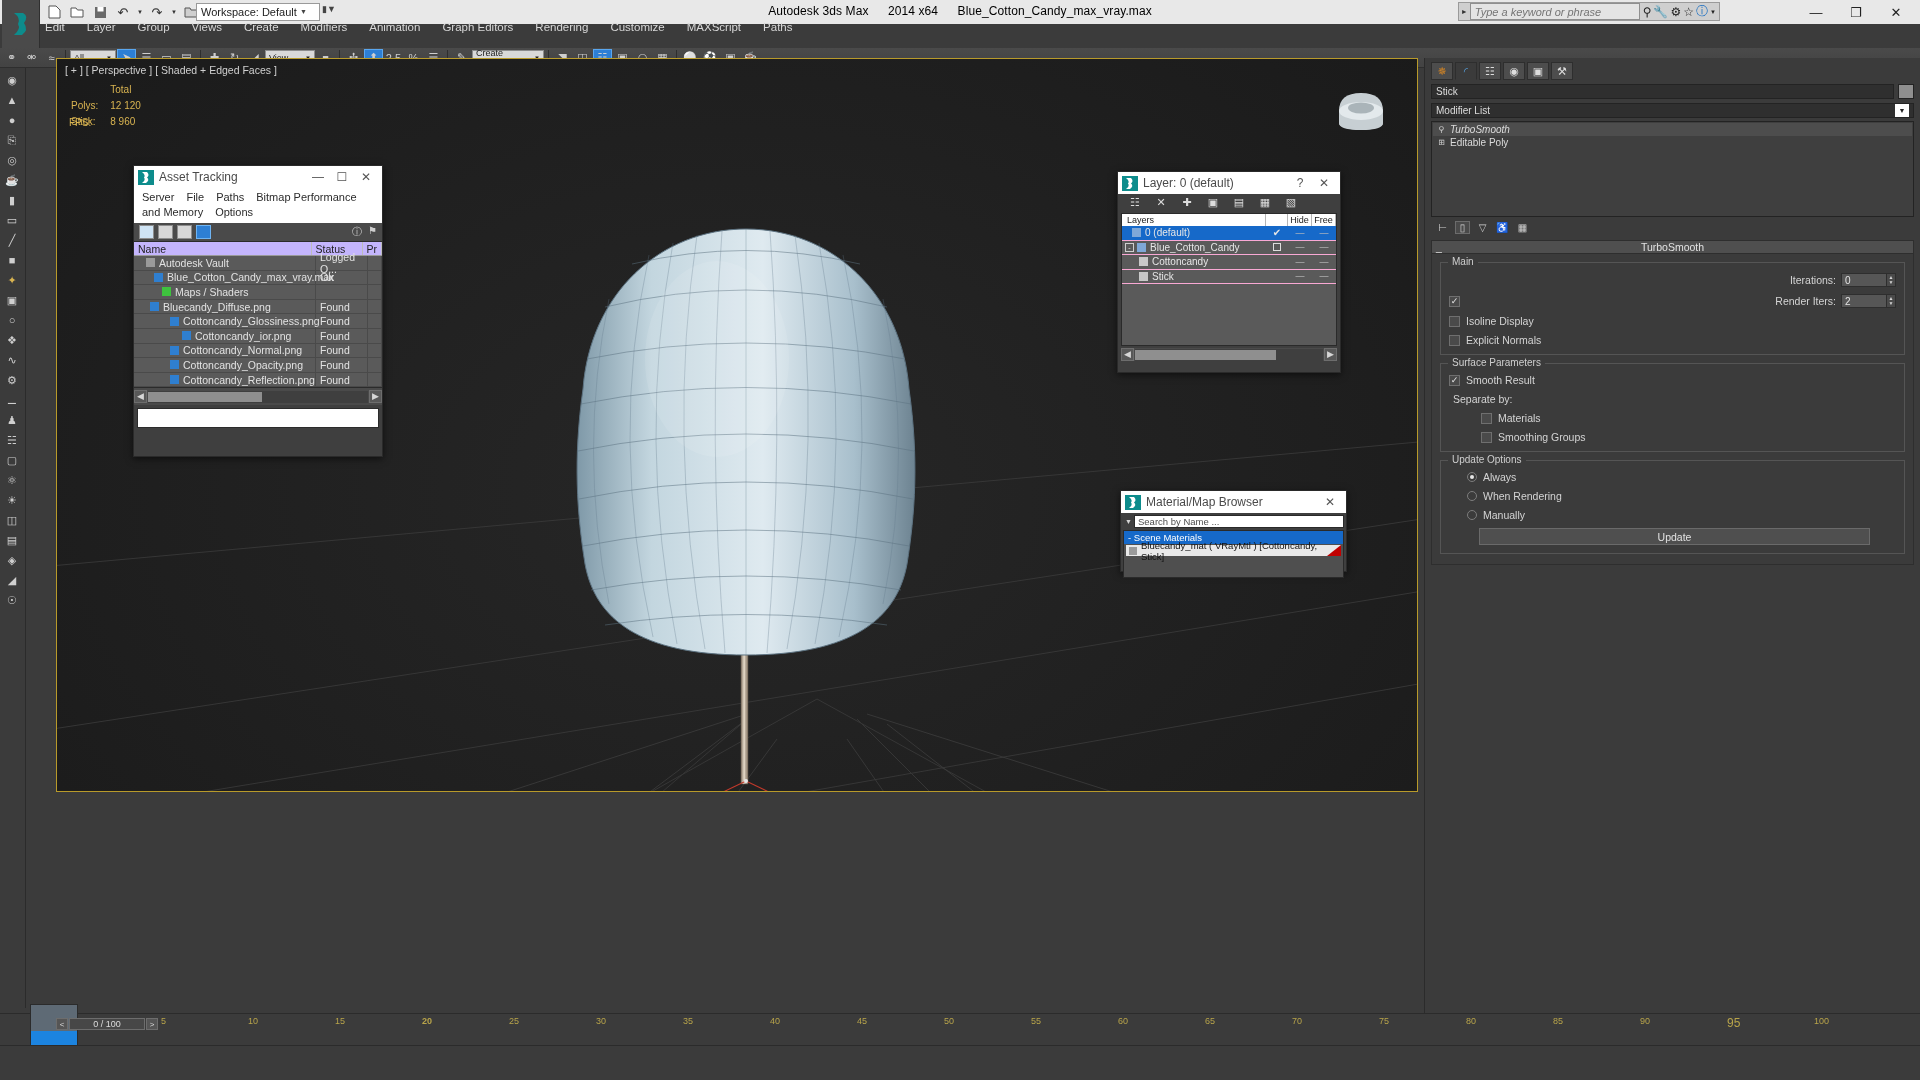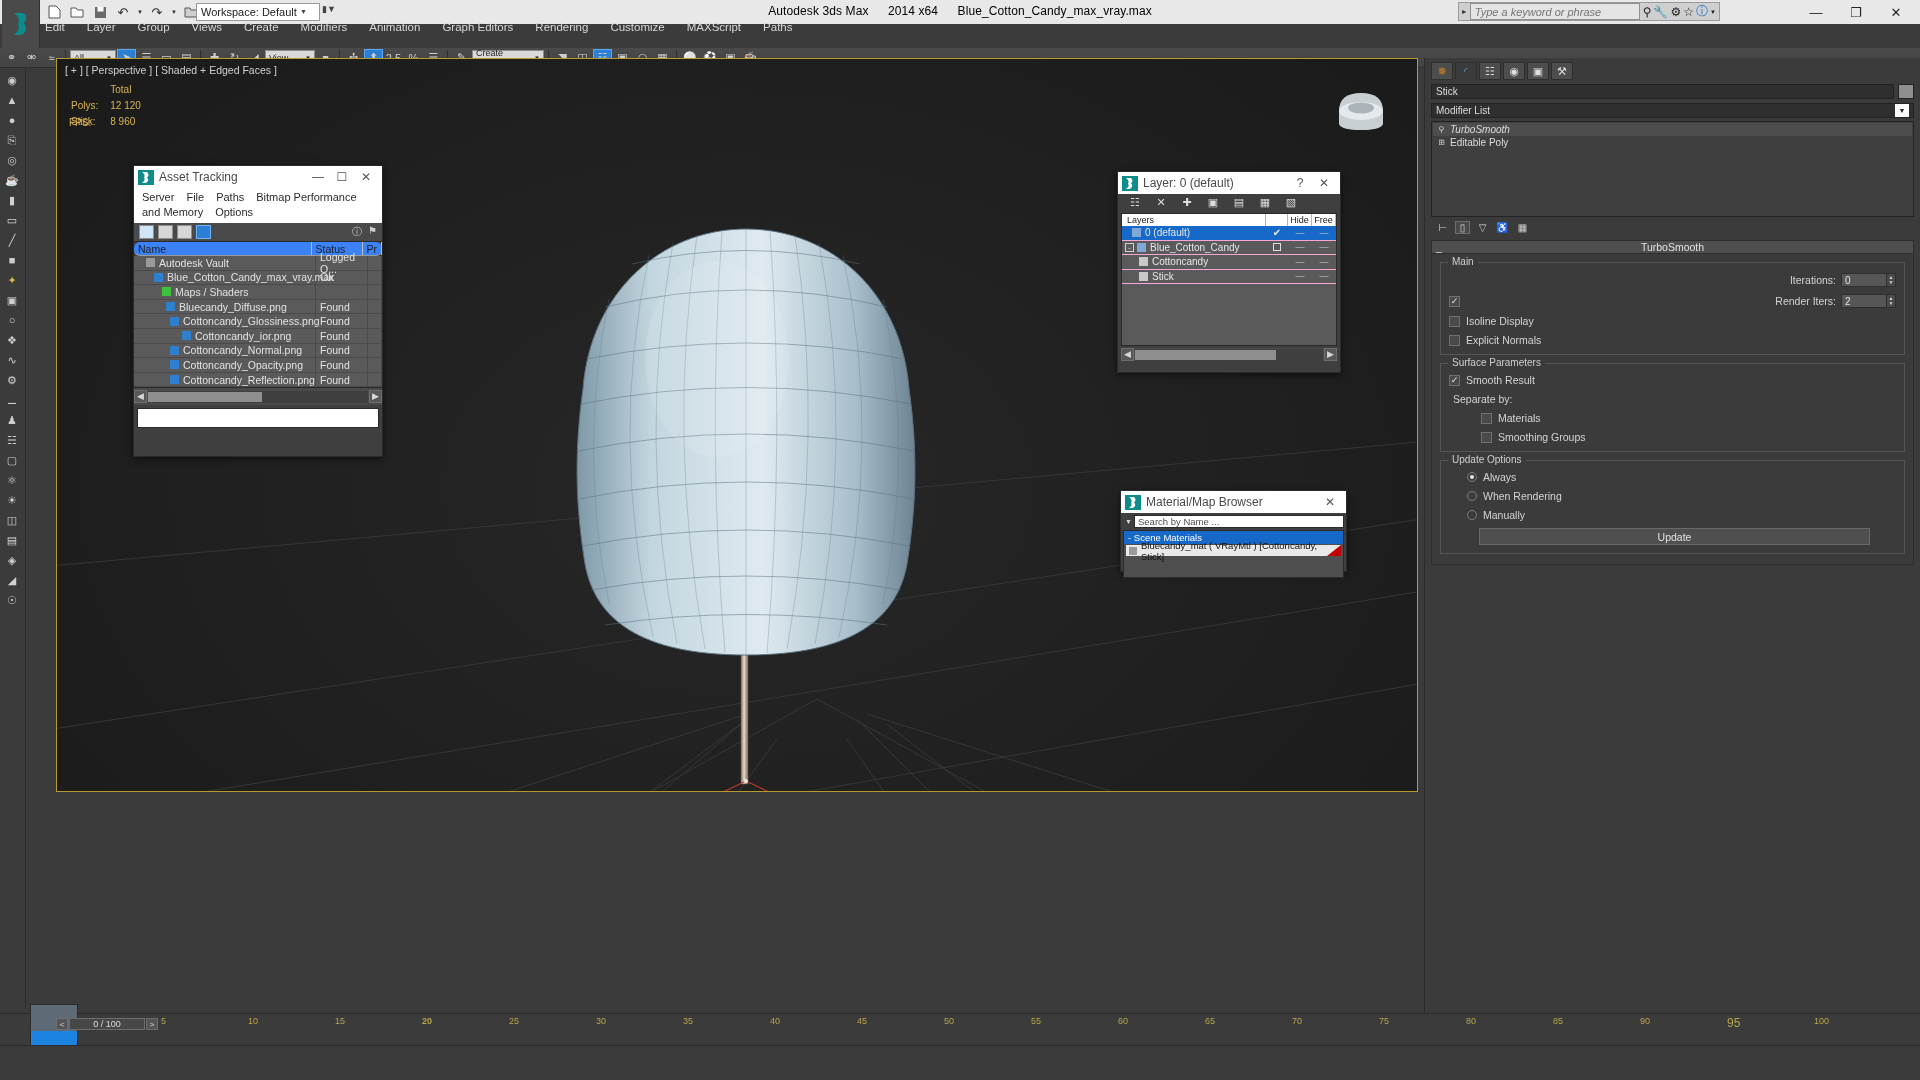--- a/index.html
+++ b/index.html
@@ -82,22 +82,22 @@
   
   #assetTracking { left:133px; top:165px; width:250px; height:292px; }
   .at-menu { background:#fff; color:#2b2b2b; font-size:11px; padding:2px 6px 3px 8px; line-height:15px;}
   .at-menu span { margin-right:12px; }
   .at-tools { height:19px; background:#4a4a4a; display:flex; align-items:center; gap:4px; padding:0 5px;
               border-bottom:1px solid #2b2b2b;}
   .at-tb { width:15px; height:14px; background:#d7d7d7; border:1px solid #8d8d8d; }
   .at-tb.sel { background:#2d7fd4; border-color:#6fb4f2; }
   .at-tb.blue{ background:#cfe4f5; }
   .at-help { margin-left:auto; display:flex; gap:6px; color:#cfcfcf; font-size:10px;}
-  .at-head { display:flex; height:14px; background:#3b82f6; color:#1e1e1e; font-size:10.5px;
-             border-bottom:1px solid #9a9a9a;border-radius:6px;}
+  .at-head { display:flex; height:14px; background:#c4b5fd; color:#1e1e1e; font-size:10.5px;
+             border-bottom:1px solid #9a9a9a;}
   .at-head div { padding:0 4px; border-right:1px solid #bdbdbd; line-height:14px;}
   .at-rows { background:#5a5a5a; }
   .at-row { display:flex; height:14.6px; border-bottom:1px solid #4a4a4a; font-size:10.5px;
             color:#e2e2e2; align-items:center;}
   .at-row > div { height:100%; display:flex; align-items:center; padding:0 4px; border-right:1px solid #4a4a4a;}
   .at-ico { width:9px; height:9px; margin-right:4px; flex:none; }
   .at-bottom { height:18px; background:#4a4a4a; display:flex; align-items:center;
                border-top:1px solid #2b2b2b;}
   .at-sbar { flex:1; height:12px; margin:0 1px; background:#3f3f3f; display:flex; align-items:center;}
   .at-sthumb { height:10px; background:#8f8f8f; }
@@ -530,21 +530,21 @@
         </div>
         <div class="at-row">
           <div style="width: 182px; padding-left: 28px;">
             <span class="at-ico" style="background: rgb(62, 194, 62);"></span>
             <span>Maps / Shaders</span>
           </div>
           <div style="width: 52px;"></div>
           <div style="flex: 1 1 0%;"></div>
         </div>
         <div class="at-row">
-          <div style="width: 182px; padding-left: 32px;">
+          <div style="width: 182px; padding-left: 16px;">
             <span class="at-ico" style="background: rgb(47, 127, 208);"></span>
             <span>Bluecandy_Diffuse.png</span>
           </div>
           <div style="width: 52px;">Found</div>
           <div style="flex: 1 1 0%;"></div>
         </div>
         <div class="at-row">
           <div style="width: 182px; padding-left: 36px;">
             <span class="at-ico" style="background: rgb(47, 127, 208);"></span>
             <span>Cottoncandy_Glossiness.png</span>

